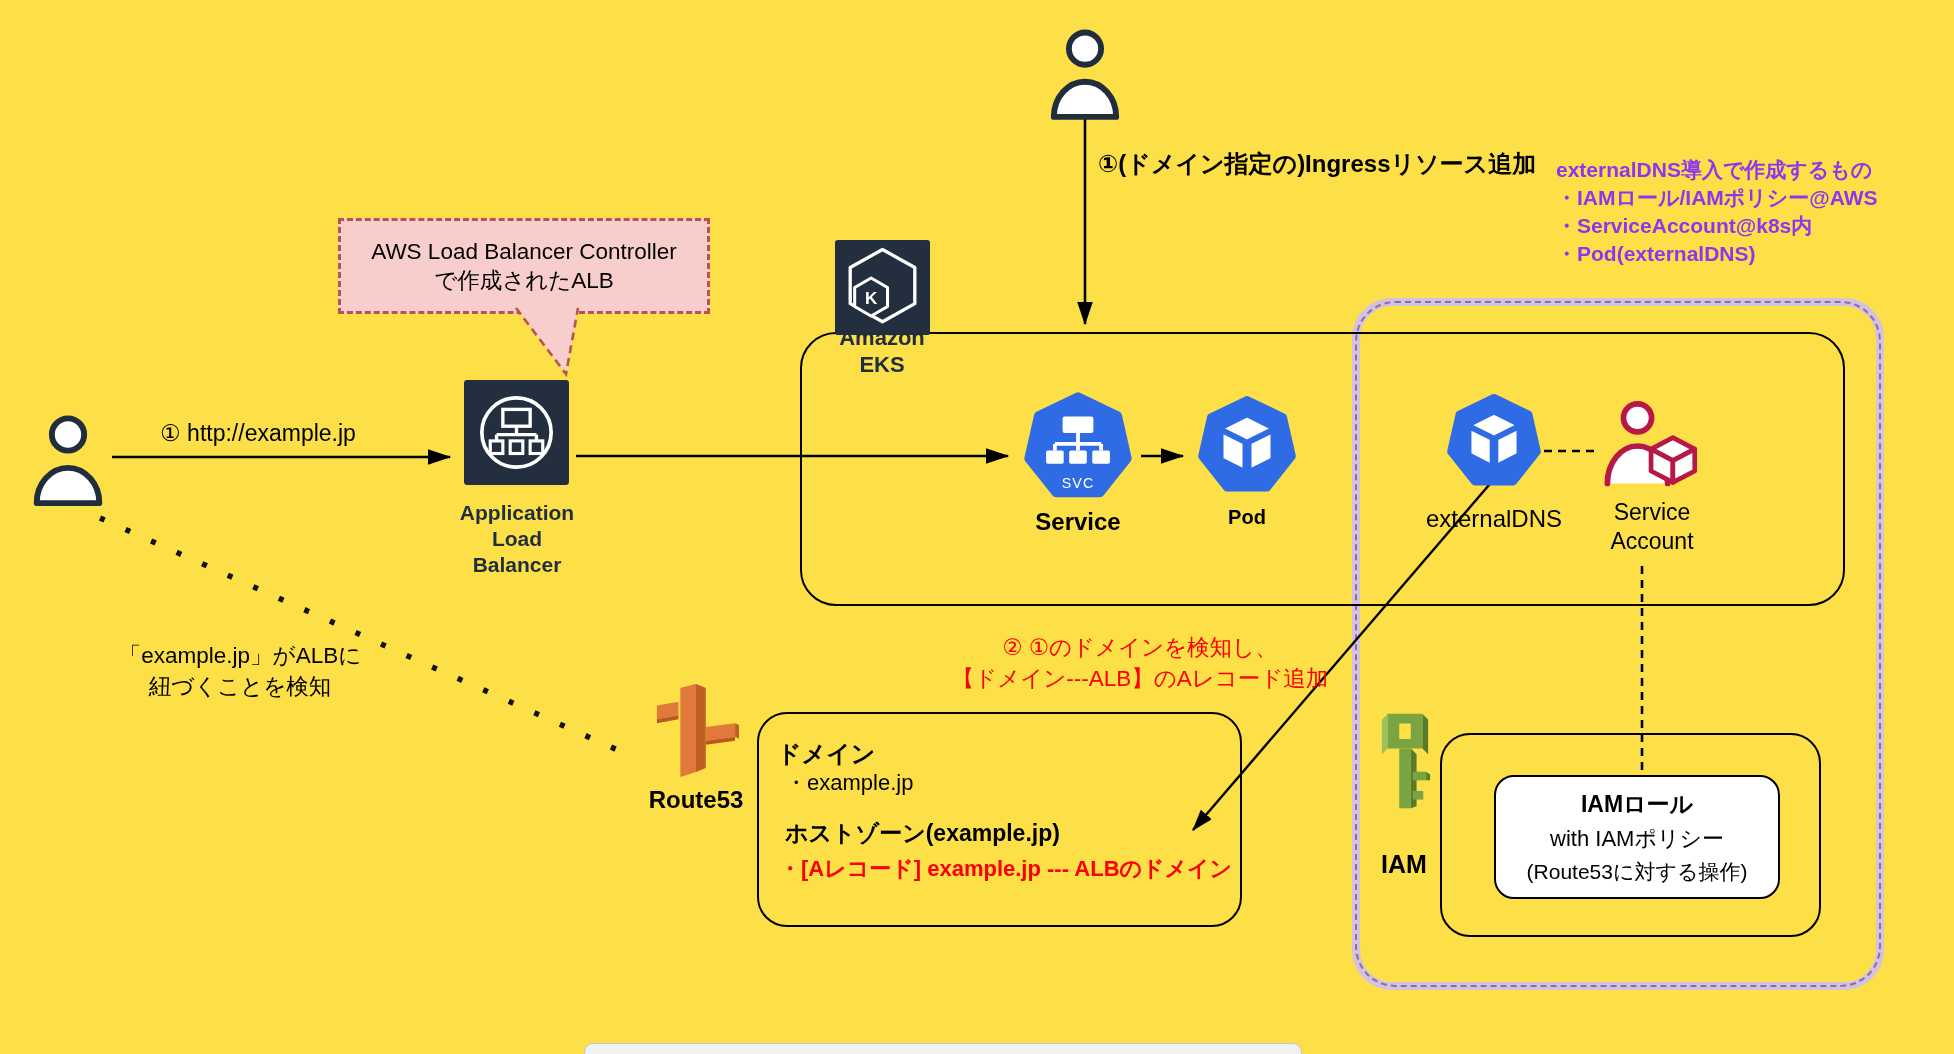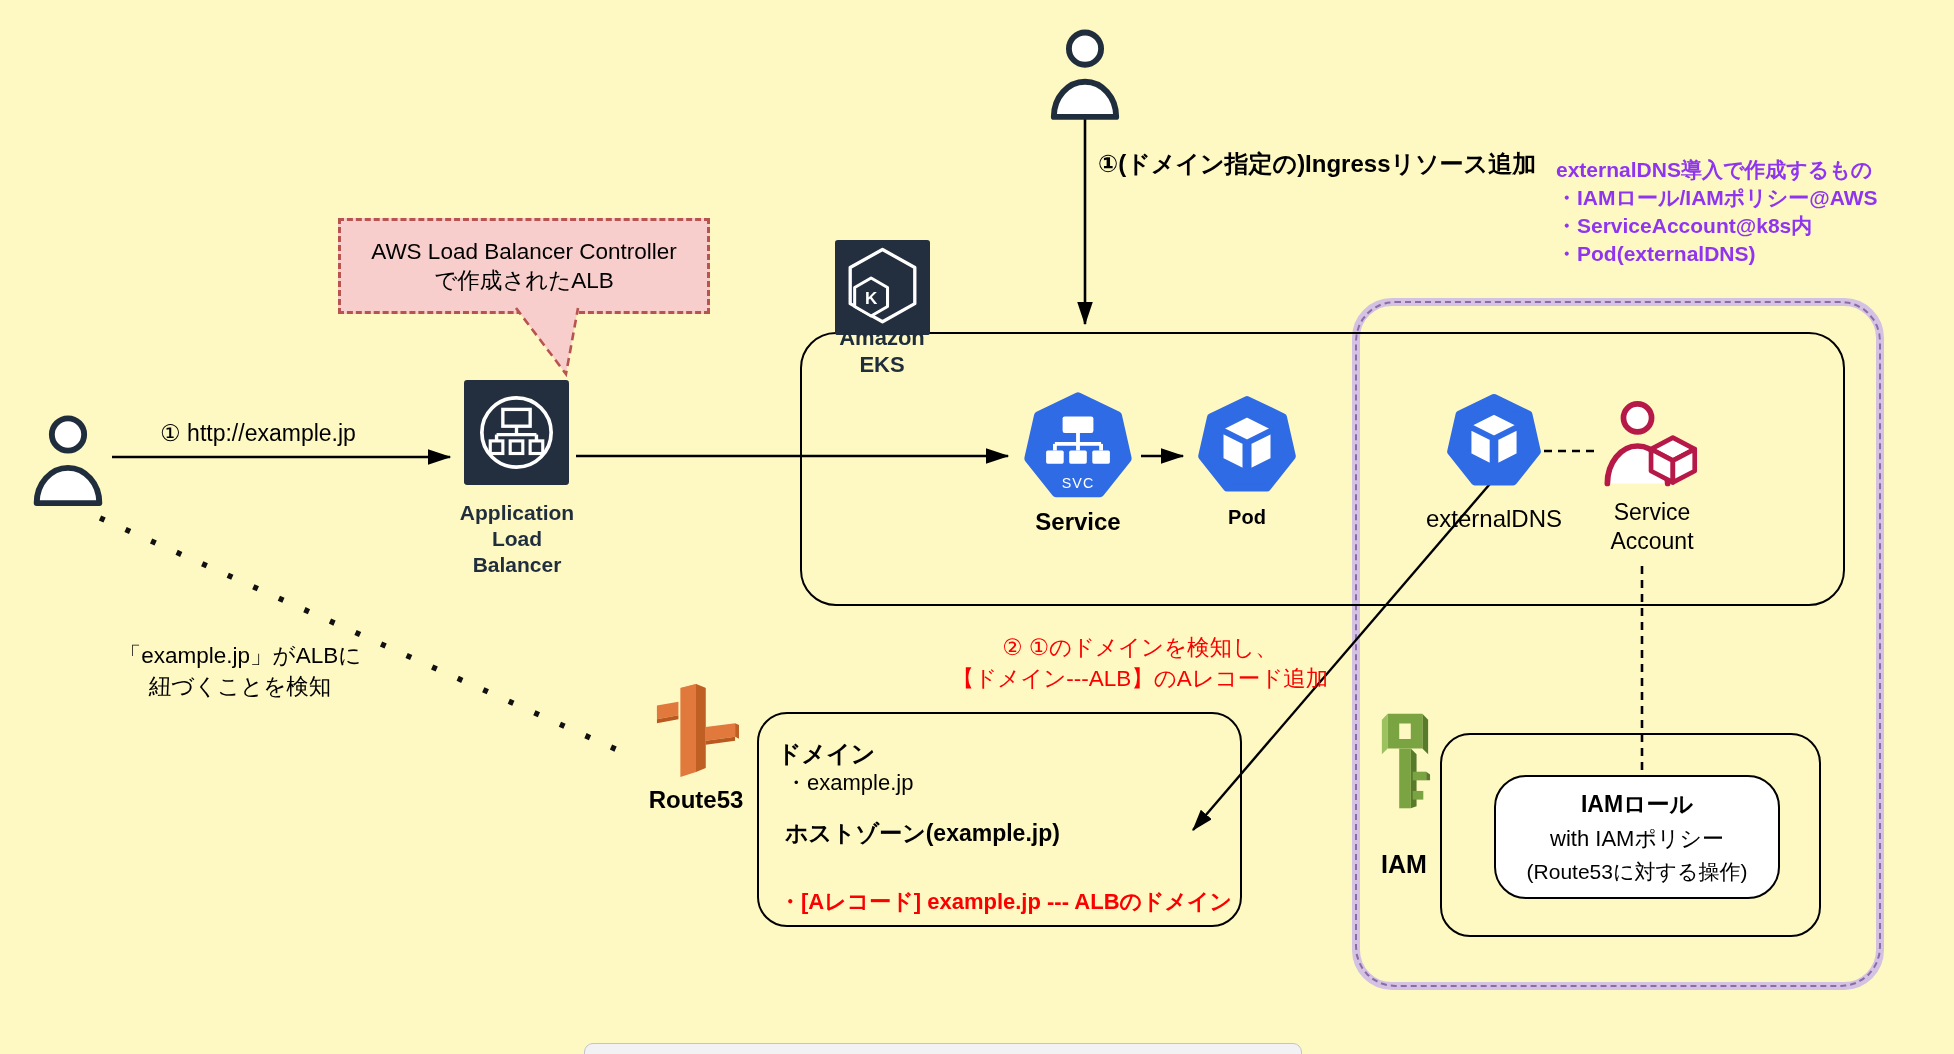--- a/index.html
+++ b/index.html
@@ -1,16 +1,16 @@
 <!DOCTYPE html>
 <html><head>
 <meta charset="utf-8">
 <style>
   html,body{margin:0;padding:0;background:#fff;}
-  .canvas{position:relative;width:1954px;height:1054px;background:#fef9c3;overflow:hidden;
+  .canvas{position:relative;width:1954px;height:1054px;background:#fde047;overflow:hidden;
           font-family:"Liberation Sans","DejaVu Sans",sans-serif;color:#000;}
   .abs{position:absolute;}
   .prelines{white-space:pre-line;}
   .ctr{text-align:center;}
   svg{display:block;}
   .box{position:absolute;border:2.5px solid #000;background:transparent;}
   .lbl-navy{color:#1f2d3d;font-weight:bold;}
   .purple-note div{color:#8f35f0;font-weight:bold;font-size:21px;line-height:28px;}
   .red{color:#fa0000;}
 </style>
@@ -159,37 +159,37 @@
     <polygon points="54,52 84,48 84,62 54,66" fill="#E0793B"></polygon>
     <polygon points="54,66 84,62 84,66 54,70" fill="#B9591F"></polygon>
     <polygon points="84,48 88,50 88,64 84,62" fill="#C05F23"></polygon>
   </svg>
   <div class="abs ctr" style="left:640px;top:786px;width:112px;font-size:24px;font-weight:bold;z-index:6;">Route53</div>
 
   <div class="box" style="left:757px;top:712px;width:481px;height:211px;border-radius:30px;z-index:2;">
     <div class="abs" style="left:18px;top:24px;font-size:24px;font-weight:bold;">ドメイン</div>
     <div class="abs" style="left:26px;top:54px;font-size:22px;">・example.jp</div>
     <div class="abs" style="left:26px;top:104px;font-size:23px;font-weight:bold;">ホストゾーン(example.jp)</div>
-    <div class="abs red" style="left:20px;top:140px;font-size:22px;font-weight:bold;margin-top:33px;">・[Aレコード] example.jp --- ALBのドメイン</div>
+    <div class="abs red" style="left:20px;top:140px;font-size:22px;font-weight:bold;">・[Aレコード] example.jp --- ALBのドメイン</div>
   </div>
 
   <svg class="abs" style="left:1374px;top:710px;z-index:6;" width="62" height="106" viewBox="0 0 64 110">
     <polygon points="14,4 8,10 8,46 14,40" fill="#9BC25F"></polygon>
     <polygon points="50,4 56,10 56,46 50,40" fill="#577A2B"></polygon>
     <path d="M14 4 L50 4 L50 40 L14 40 Z M26 14 L38 14 L38 30 L26 30 Z" fill="#7AA342" fill-rule="evenodd"></path>
     <rect x="26" y="40" width="12" height="62" fill="#7AA342"></rect>
     <polygon points="38,40 44,46 44,100 38,102" fill="#577A2B"></polygon>
     <rect x="40" y="64" width="14" height="9" fill="#7AA342"></rect>
     <polygon points="54,64 58,67 58,73 54,73" fill="#577A2B"></polygon>
     <rect x="40" y="84" width="11" height="9" fill="#7AA342"></rect>
   </svg>
   <div class="abs ctr" style="left:1358px;top:818px;width:92px;font-size:25px;font-weight:bold;z-index:6;margin-top:32px;">IAM</div>
 
   <div class="box" style="left:1440px;top:733px;width:377px;height:200px;border-radius:30px;z-index:2;"></div>
-  <div class="box" style="left:1494px;top:775px;width:282px;height:120px;border-radius:32px;z-index:5;background:#fff;
+  <div class="box" style="left:1494px;top:775px;width:282px;height:120px;border-radius:20px;z-index:5;background:#fff;
               display:flex;flex-direction:column;align-items:center;justify-content:center;">
     <div style="font-size:23px;font-weight:bold;">IAMロール</div>
     <div style="font-size:22px;margin-top:4px;">with IAMポリシー</div>
     <div style="font-size:21px;margin-top:4px;">(Route53に対する操作)</div>
   </div>
 
   <div class="abs" style="left:584px;top:1043px;width:716px;height:18px;background:#F2F2F4;border:1.5px solid #C4C4C9;border-radius:9px;z-index:6;"></div>
 
 </div>
 

